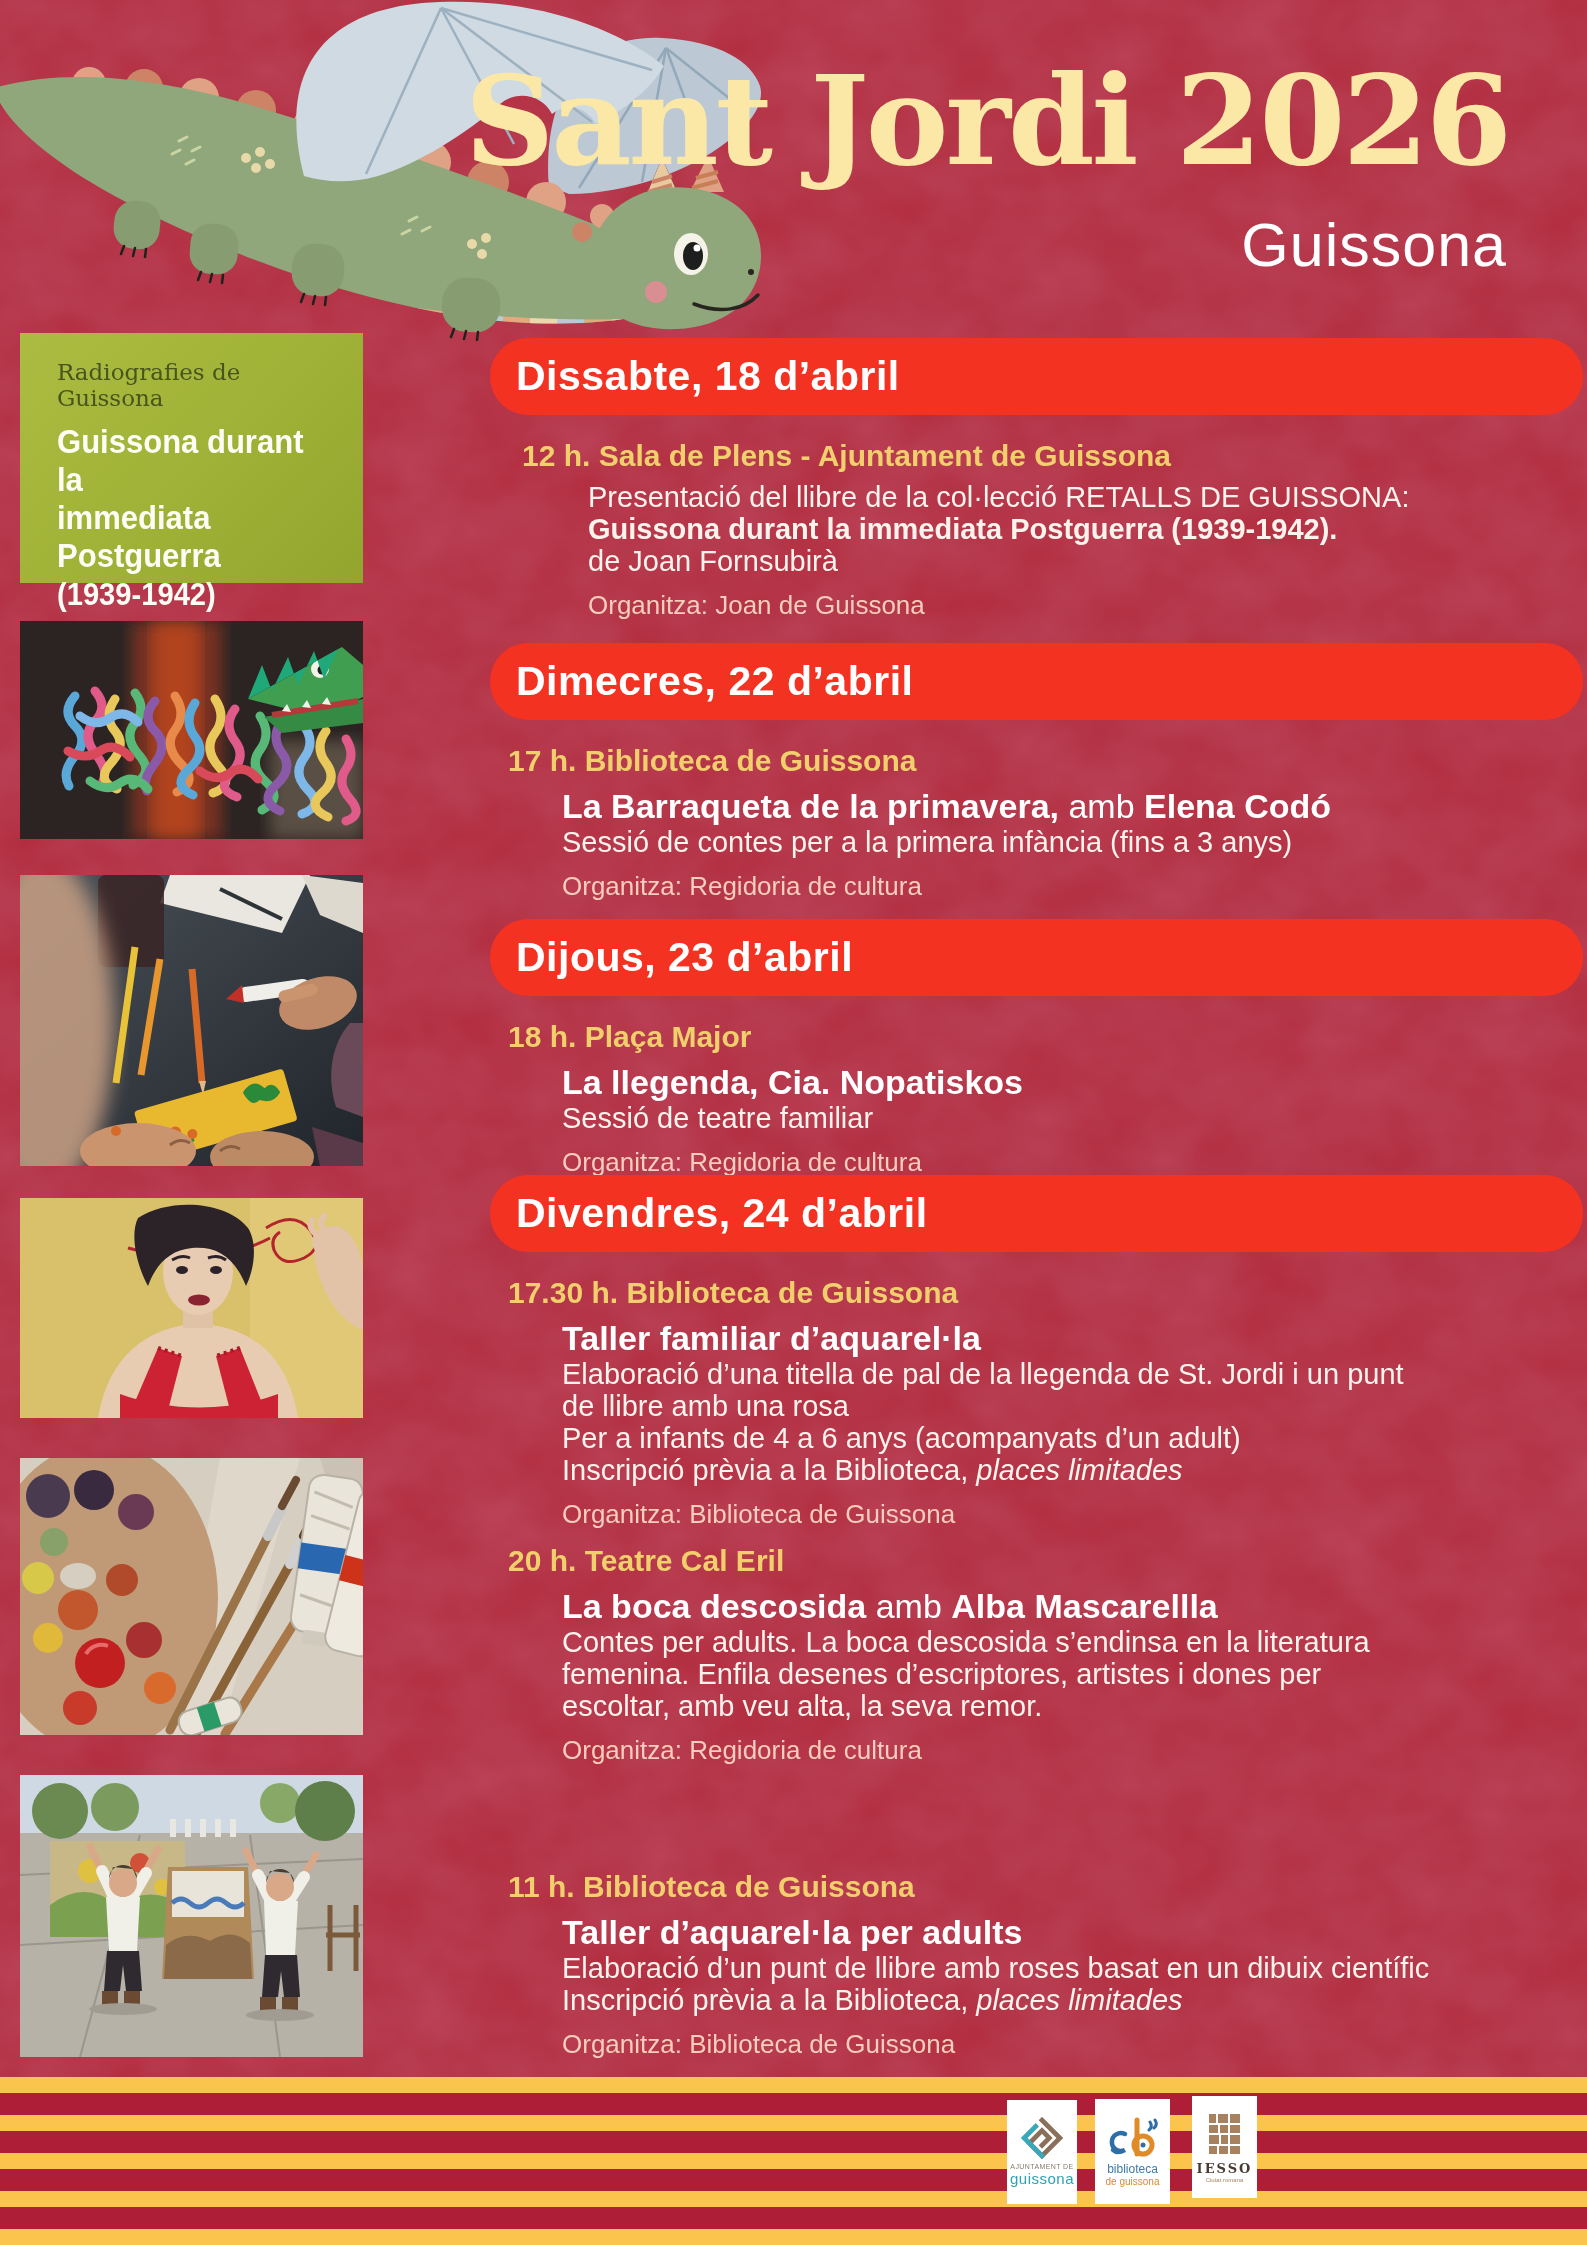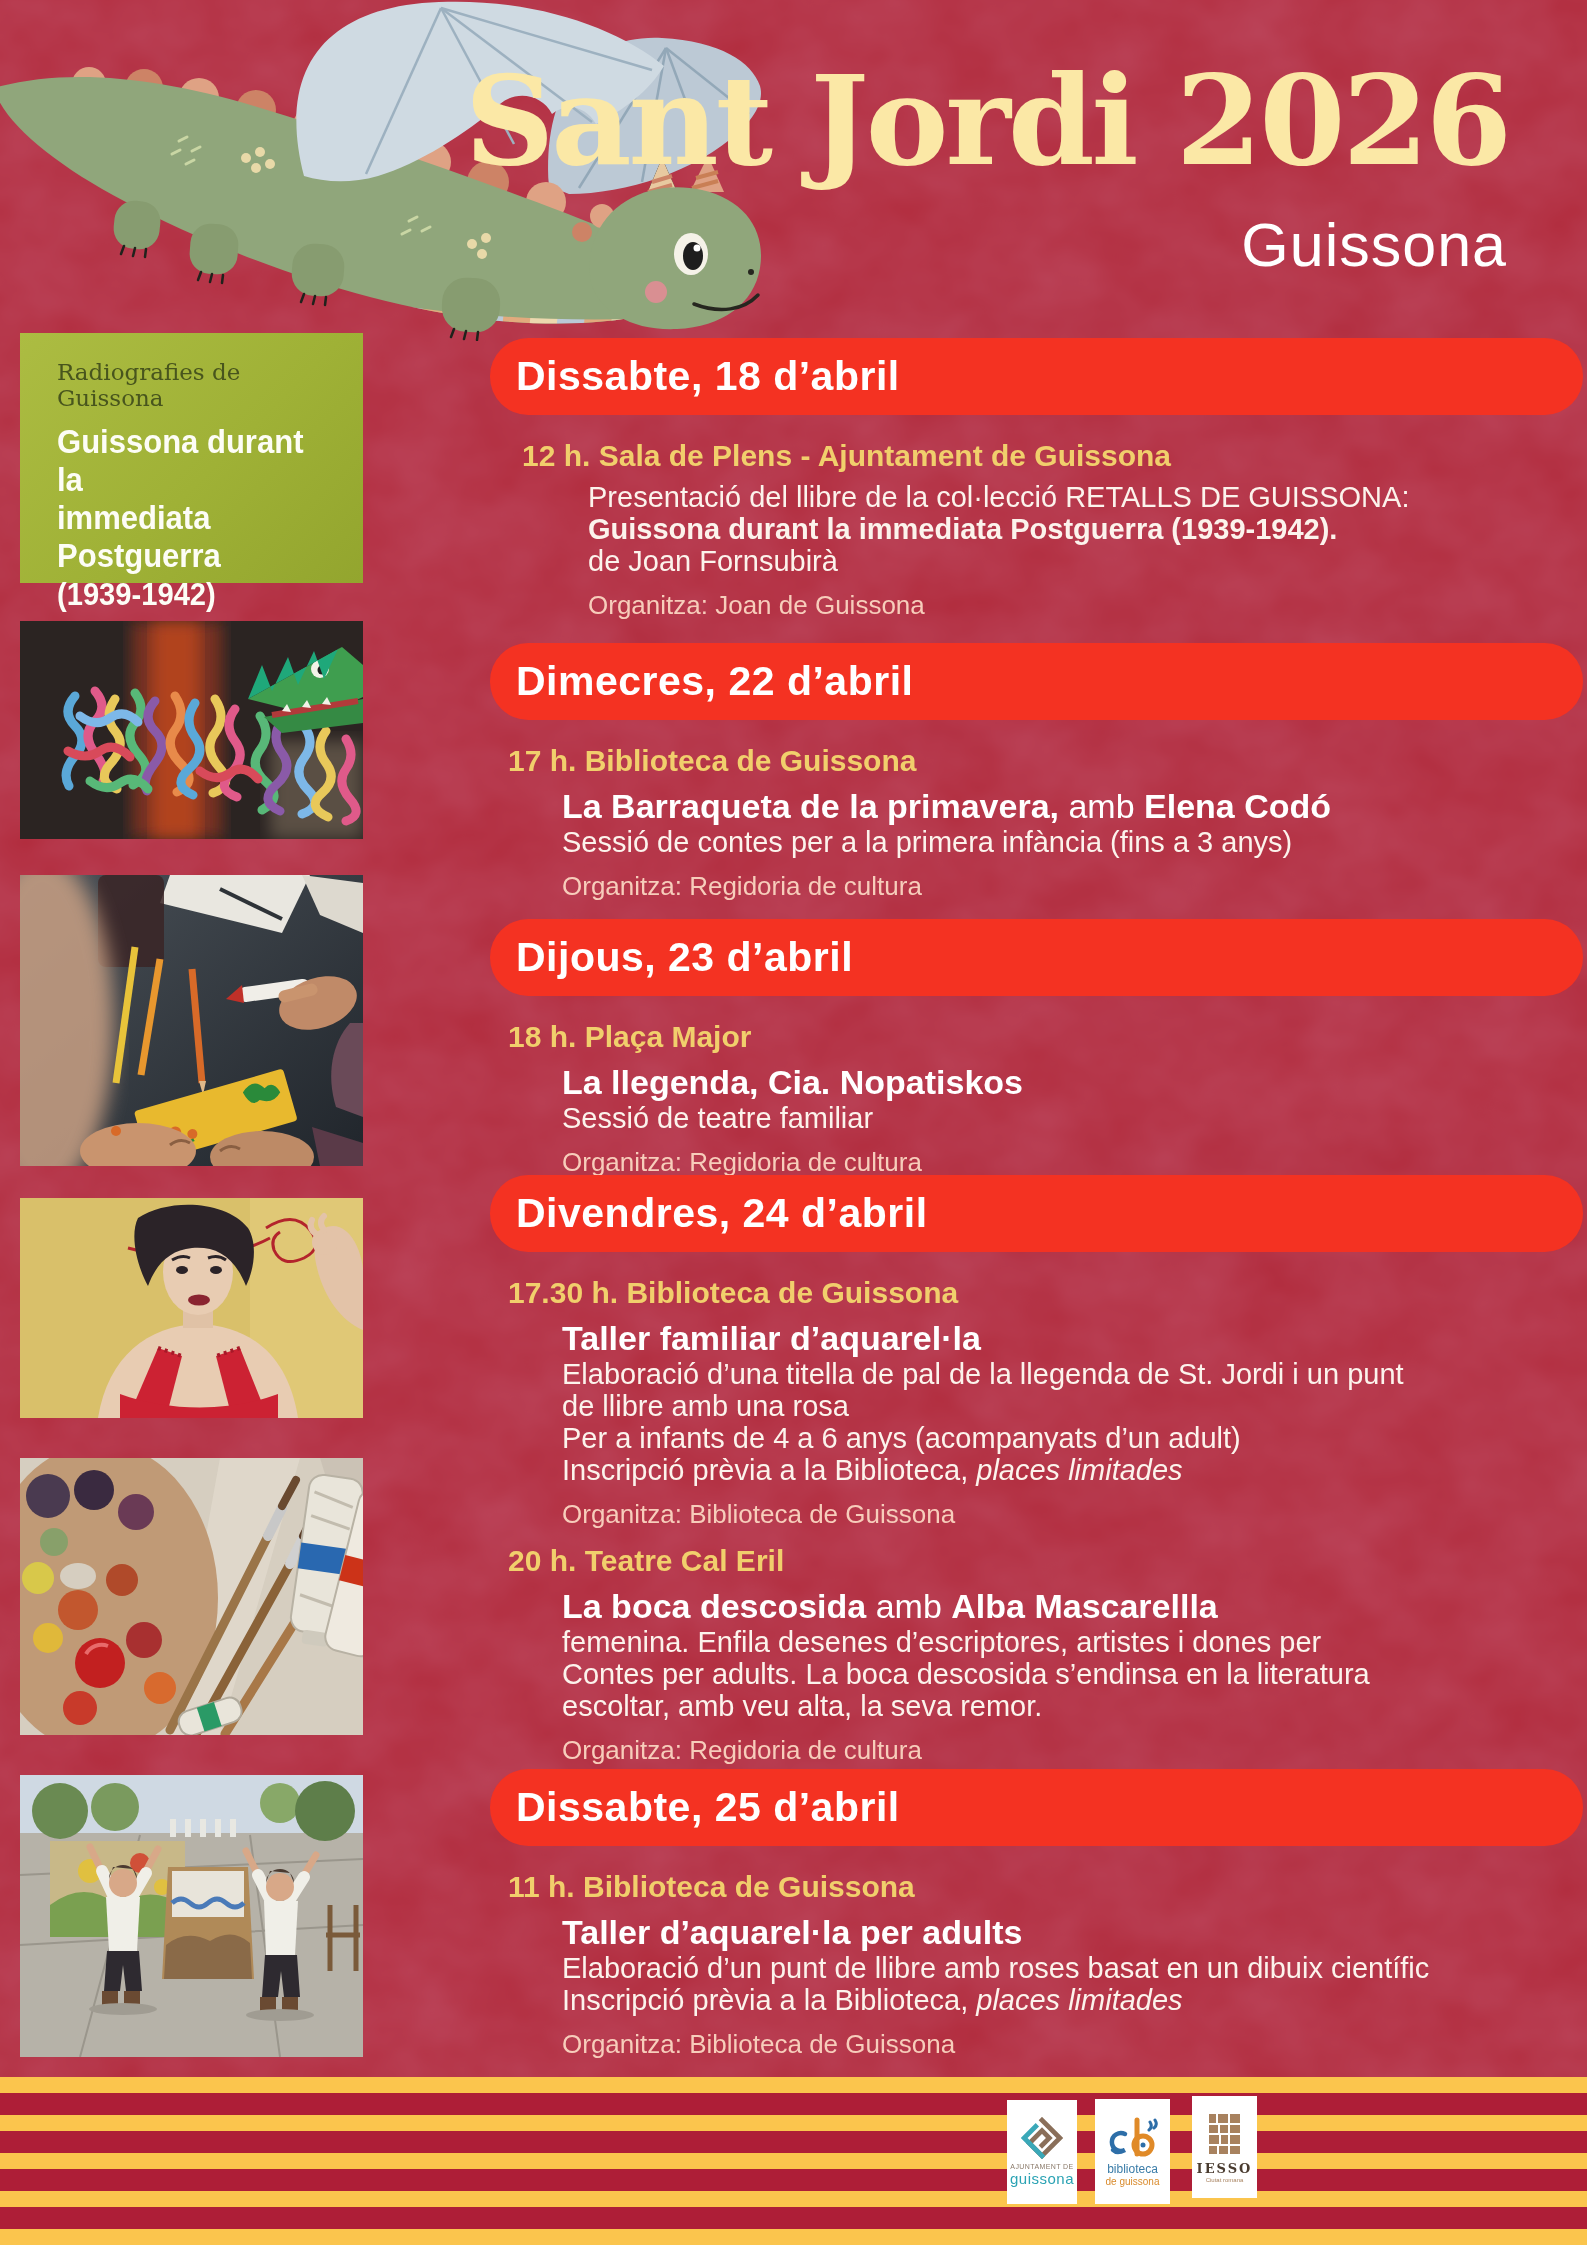--- a/index.html
+++ b/index.html
@@ -468,31 +468,28 @@
         <div class="desc">de llibre amb una rosa</div>
         <div class="desc">Per a infants de 4 a 6 anys (acompanyats d’un adult)</div>
         <div class="desc"><span>Inscripció prèvia a la Biblioteca,  </span><span class="it">places limitades</span></div>
         <div class="org">Organitza: Biblioteca de Guissona</div>
       </div>
     </div>
     <div class="event">
       <div class="time-place">20 h. Teatre Cal Eril</div>
       <div class="event-body">
         <div class="event-title"><span>La boca descosida</span><span class="r"> amb </span><span>Alba Mascarellla</span></div>
+        <div class="desc">Contes per adults. La boca descosida s’endinsa en la literatura</div>
         <div class="desc">femenina. Enfila desenes d’escriptores, artistes i dones per</div>
-        <div class="desc">Contes per adults. La boca descosida s’endinsa en la literatura</div>
         <div class="desc">escoltar, amb veu alta, la seva remor.</div>
         <div class="org">Organitza: Regidoria de cultura</div>
       </div>
     </div>
   </div>
 
-  <div class="date-banner" style="top:1769px">
-    <span class="date-text">Dissabte, 25 d’abril</span>
-  </div>
   <div class="section-content" style="top:1868px">
     <div class="event">
       <div class="time-place">11 h. Biblioteca de Guissona</div>
       <div class="event-body">
         <div class="event-title">Taller d’aquarel·la per adults</div>
         <div class="desc">Elaboració d’un punt de llibre amb roses  basat en un dibuix científic</div>
         <div class="desc"><span>Inscripció prèvia a la Biblioteca,  </span><span class="it">places limitades</span></div>
         <div class="org">Organitza: Biblioteca de Guissona</div>
       </div>
     </div>

